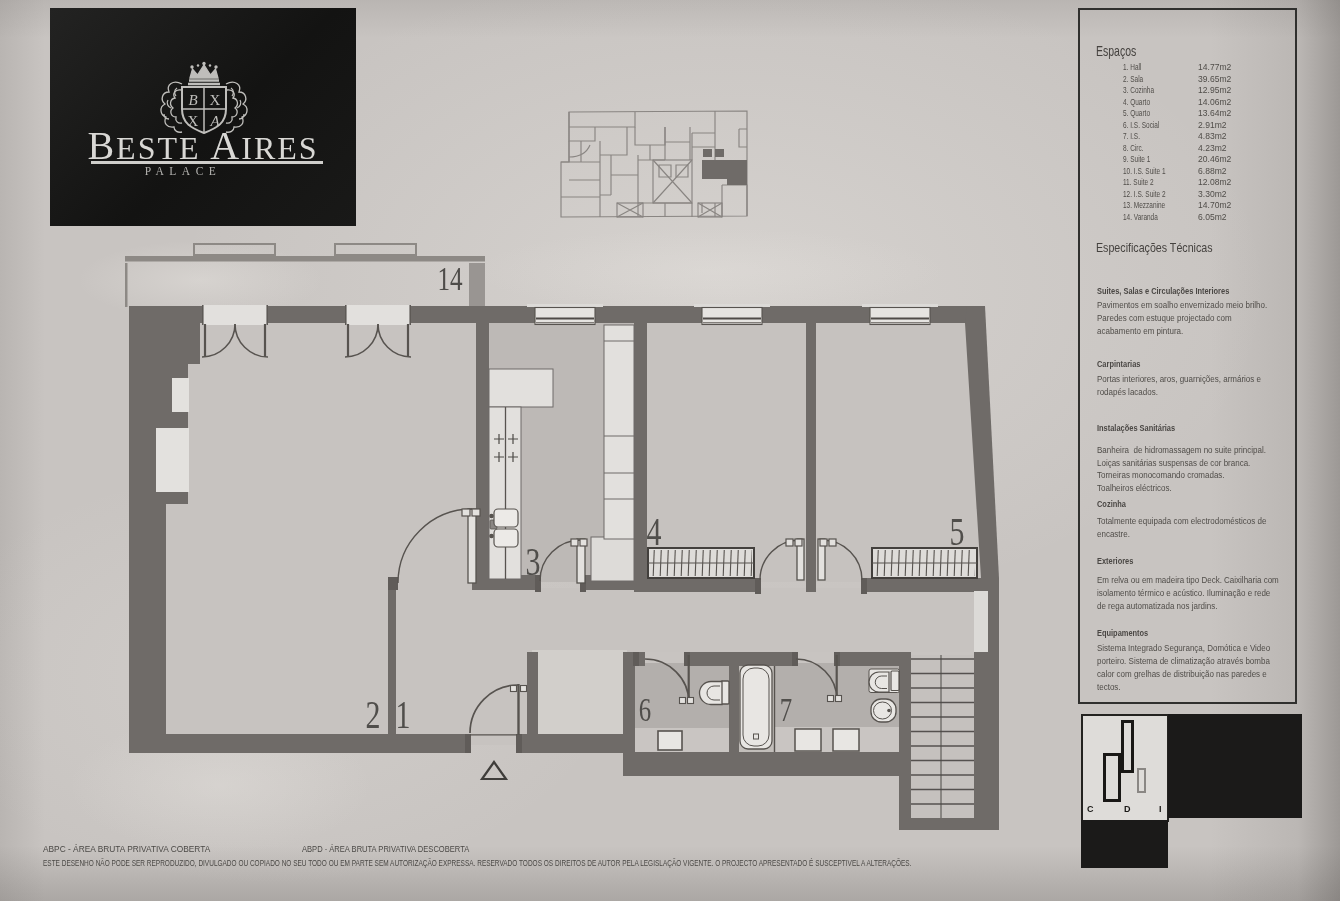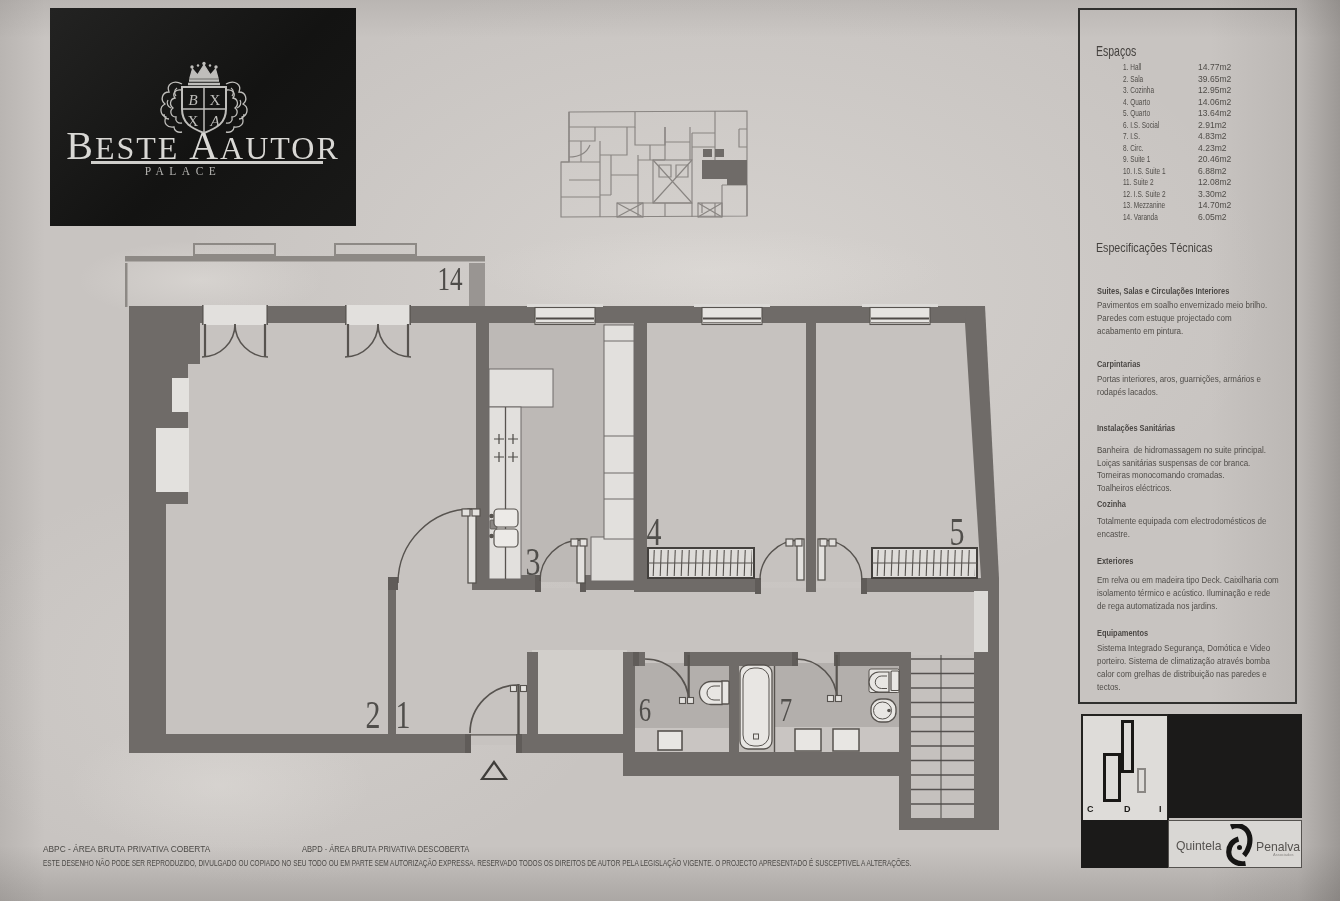--- a/index.html
+++ b/index.html
@@ -376,21 +376,21 @@
       <line x1="60" y1="27" x2="60" y2="73" stroke-width="1.5"></line>
       <path d="M 38 49 h 44" stroke-width="1.5"></path>
 
       <text x="49" y="45" font-size="15" font-family="Liberation Serif, serif" font-style="italic" fill="#bfbebb" stroke="none" text-anchor="middle">B</text>
       <text x="71" y="45" font-size="15" font-family="Liberation Serif, serif" fill="#bfbebb" stroke="none" text-anchor="middle">X</text>
       <text x="49" y="66" font-size="15" font-family="Liberation Serif, serif" fill="#bfbebb" stroke="none" text-anchor="middle">X</text>
       <text x="71" y="66" font-size="15" font-family="Liberation Serif, serif" font-style="italic" fill="#bfbebb" stroke="none" text-anchor="middle">A</text>
     </g>
   </svg>
 
-  <div class="abs" style="left:0;top:114px;width:306px;text-align:center;font-family:'Liberation Serif',serif;font-size:40px;letter-spacing:2px;color:#d9d8d5;white-space:nowrap;">B<span style="font-size:32px;">ESTE</span> A<span style="font-size:32px;">AUTOR</span></div>
+  <div class="abs" style="left:0;top:114px;width:306px;text-align:center;font-family:'Liberation Serif',serif;font-size:40px;letter-spacing:2px;color:#d9d8d5;white-space:nowrap;">B<span style="font-size:32px;">ESTE</span> A<span style="font-size:32px;">IRES</span></div>
 
   <div class="abs" style="left:41px;top:153px;width:232px;height:2.5px;background:#cfcecb;"></div>
 
   <div class="abs" style="left:0;top:157px;width:266px;text-align:center;font-family:'Liberation Serif',serif;font-size:11.5px;letter-spacing:5.5px;color:#b5b4b1;">PALACE</div>
 </div>
 
 <svg class="abs" style="left:555px;top:105px" width="210" height="130" viewBox="0 0 210 130">
   <g stroke="#898582" stroke-width="1.15" fill="none">
 
     <path d="M 14 7 L 192 6 L 192 111 L 6 112 L 6 57 L 14 57 Z"></path>
@@ -513,34 +513,20 @@
 
     <div class="abs" style="left:4px;top:88px;font-size:9px;font-weight:bold;color:#191816;">C</div>
     <div class="abs" style="left:41px;top:88px;font-size:9px;font-weight:bold;color:#191816;">D</div>
     <div class="abs" style="left:76px;top:88px;font-size:9px;font-weight:bold;color:#191816;">I</div>
   </div>
 
   <div class="abs" style="left:87px;top:0;width:134px;height:104px;background:#1b1a19;"></div>
 
   <div class="abs" style="left:0;top:106px;width:87px;height:48px;background:#1b1a19;"></div>
 
-  <div class="abs" style="left:87px;top:106px;width:132px;height:46px;background:#d9d7d4;border:1px solid #55524f;">
-
-    <div class="abs" style="left:7px;top:17px;font-size:13px;color:#55524f;transform:scaleX(0.94);transform-origin:0 0;">Quintela</div>
-
-    <svg class="abs" style="left:55px;top:3px" width="30" height="42" viewBox="0 0 30 42">
-      <path d="M 7 3 C 15 -0.5 23.5 3.5 25.5 12 C 26.8 18 25 26 20 31.5" fill="none" stroke="#161514" stroke-width="5.2"></path>
-      <path d="M 14.5 15 C 8.5 16.5 4.5 22 4.8 28.5 C 5.1 35.5 12 41 21.5 39.5" fill="none" stroke="#161514" stroke-width="5.2"></path>
-      <circle cx="15.5" cy="23.6" r="2.5" fill="#161514"></circle>
-    </svg>
-
-    <div class="abs" style="left:87px;top:18px;font-size:13px;color:#55524f;transform:scaleX(0.94);transform-origin:0 0;">Penalva</div>
-
-    <div class="abs" style="left:104px;top:31px;font-size:4px;color:#8a8784;">Associados</div>
-  </div>
 </div>
 
 <div class="abs" style="left:43px;top:844px;font-size:8.6px;color:#4b4946;transform:scaleX(0.97);transform-origin:0 0;white-space:nowrap;">ABPC - ÁREA BRUTA PRIVATIVA COBERTA</div>
 
 <div class="abs" style="left:302px;top:844px;font-size:8.6px;color:#4b4946;transform:scaleX(0.88);transform-origin:0 0;white-space:nowrap;">ABPD - ÁREA BRUTA PRIVATIVA DESCOBERTA</div>
 
 <div class="abs" style="left:43px;top:858px;font-size:8.6px;color:#4b4946;transform:scaleX(0.755);transform-origin:0 0;white-space:nowrap;">ESTE DESENHO NÃO PODE SER REPRODUZIDO, DIVULGADO OU COPIADO NO SEU TODO OU EM PARTE SEM AUTORIZAÇÃO EXPRESSA. RESERVADO TODOS OS DIREITOS DE AUTOR PELA LEGISLAÇÃO VIGENTE.  O PROJECTO APRESENTADO É SUSCEPTIVEL A ALTERAÇÕES.</div>
 
 </div>
 

